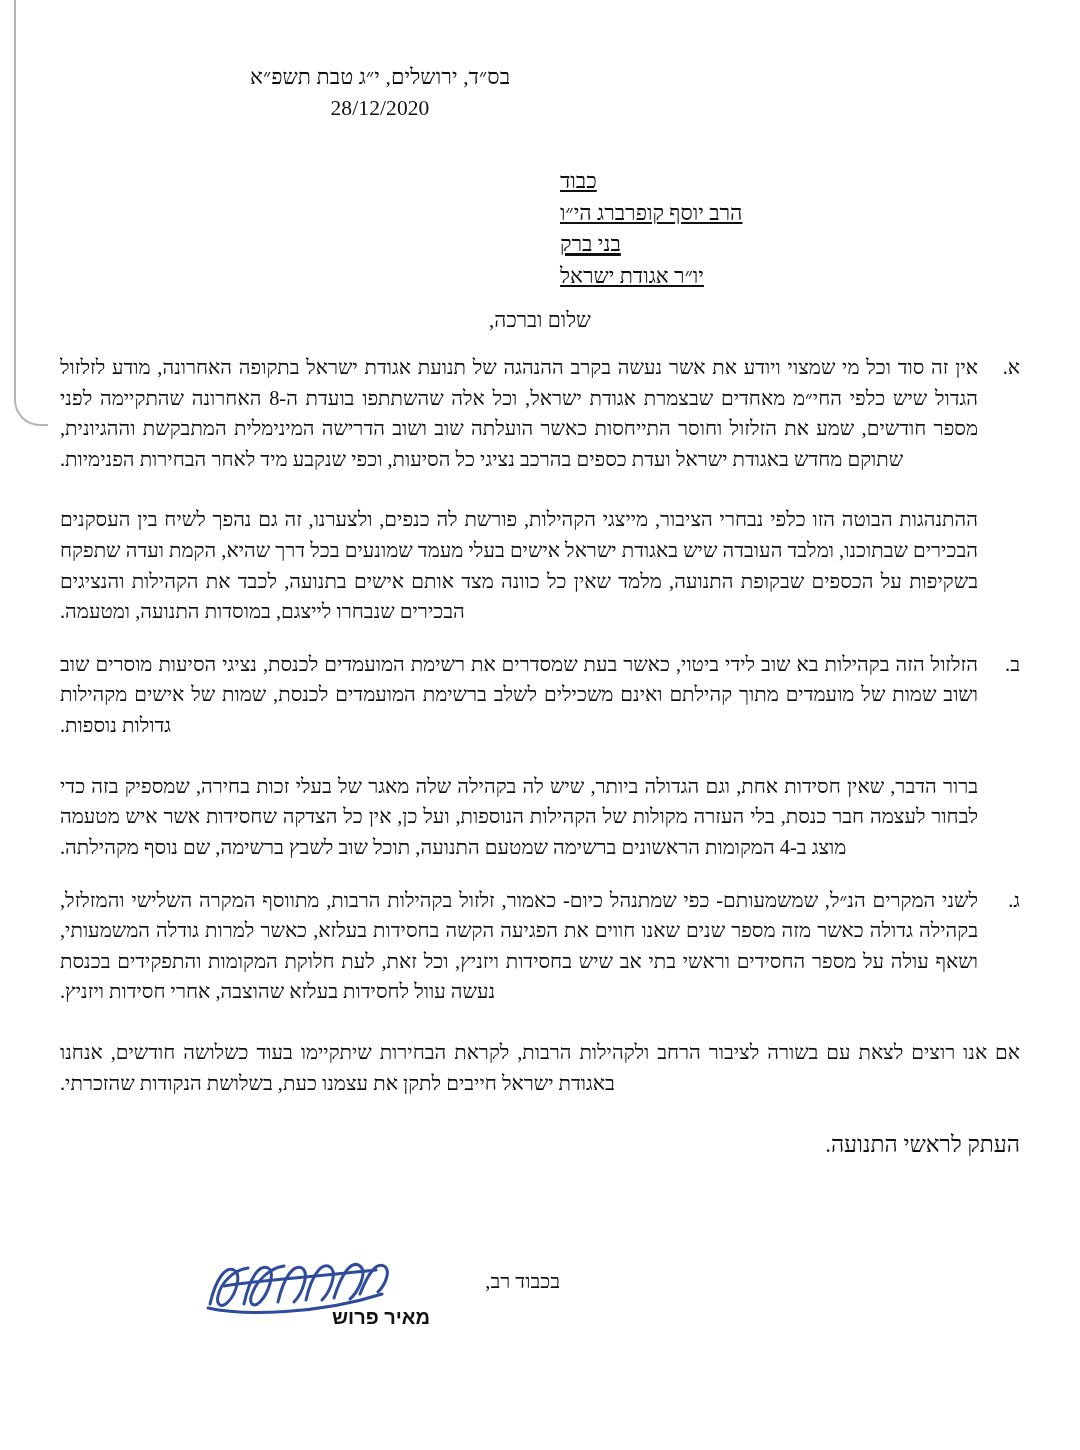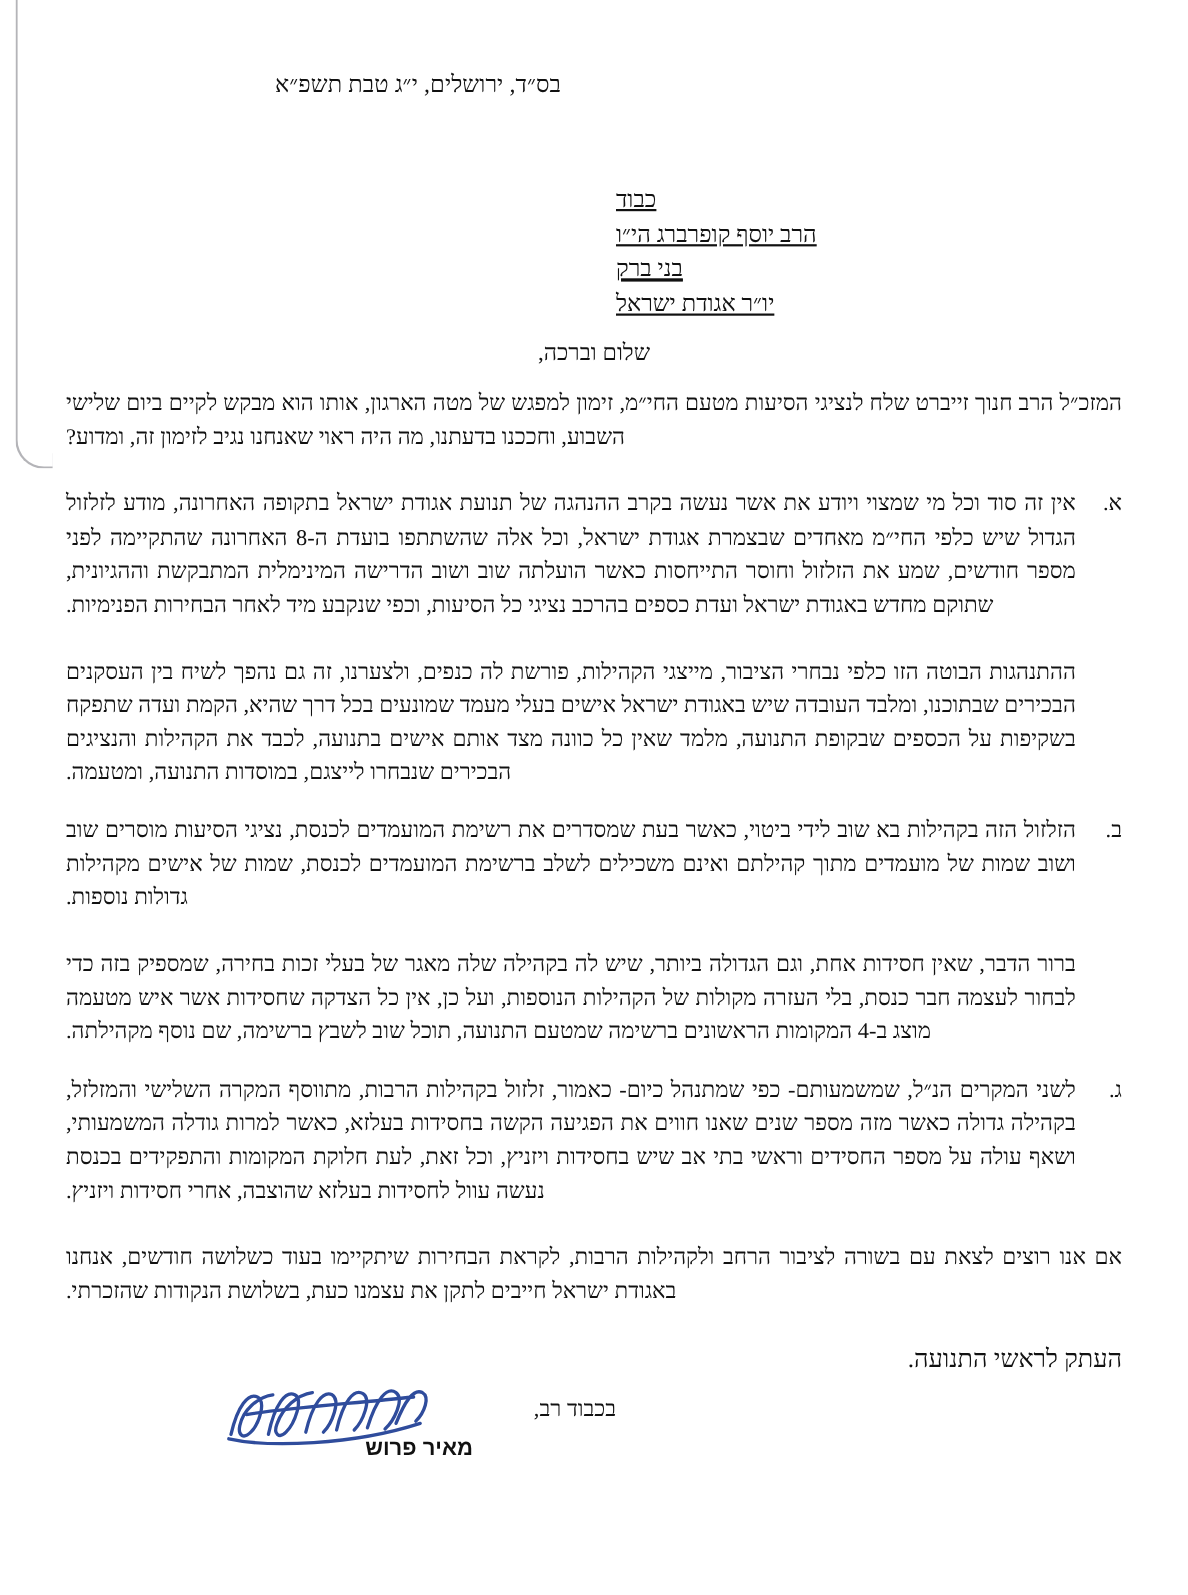--- a/index.html
+++ b/index.html
@@ -166,34 +166,34 @@
 </style>
 </head>
 <body>
 
 <div class="page">
 
   <div class="scan-edge"></div>
 
   <div class="datehead">
     <div>בס״ד, ירושלים, י״ג טבת תשפ״א</div>
+    <div class="dateline">28/12/2020</div>
   </div>
 
   <div class="addressee">
     <div class="line">כבוד</div>
     <div class="line">הרב יוסף קופרברג הי״ו</div>
     <div class="line city">בני ברק</div>
     <div class="line">יו״ר אגודת ישראל</div>
   </div>
 
   <div class="greeting">שלום וברכה,</div>
 
   <div class="body-area">
 
-    <p class="para intro">המזכ״ל הרב חנוך זייברט שלח לנציגי הסיעות מטעם החי״מ, זימון למפגש של מטה הארגון, אותו הוא מבקש לקיים ביום שלישי השבוע, וחככנו בדעתנו, מה היה ראוי שאנחנו נגיב לזימון זה, ומדוע?</p>
 
     <div class="item">
       <span class="marker">א.</span>
       <p class="para">אין זה  סוד וכל מי שמצוי ויודע את אשר נעשה בקרב ההנהגה של תנועת אגודת ישראל בתקופה האחרונה, מודע לזלזול הגדול שיש כלפי החי״מ מאחדים שבצמרת אגודת ישראל, וכל אלה שהשתתפו בועדת ה-8 האחרונה שהתקיימה לפני מספר חודשים, שמע את הזלזול וחוסר התייחסות כאשר הועלתה שוב ושוב הדרישה המינימלית המתבקשת וההגיונית, שתוקם מחדש באגודת ישראל ועדת כספים בהרכב נציגי כל הסיעות, וכפי שנקבע מיד לאחר הבחירות הפנימיות.</p>
     </div>
     <div class="spacer-lg"></div>
     <div class="item-follow">
       <p class="para">ההתנהגות הבוטה הזו כלפי נבחרי הציבור, מייצגי הקהילות, פורשת לה כנפים, ולצערנו, זה גם נהפך לשיח בין העסקנים הבכירים שבתוכנו, ומלבד העובדה שיש באגודת ישראל אישים בעלי מעמד שמונעים בכל דרך שהיא, הקמת ועדה שתפקח בשקיפות על הכספים שבקופת התנועה, מלמד שאין כל כוונה מצד אותם אישים בתנועה, לכבד את הקהילות והנציגים הבכירים שנבחרו לייצגם, במוסדות התנועה, ומטעמה.</p>
     </div>
 

